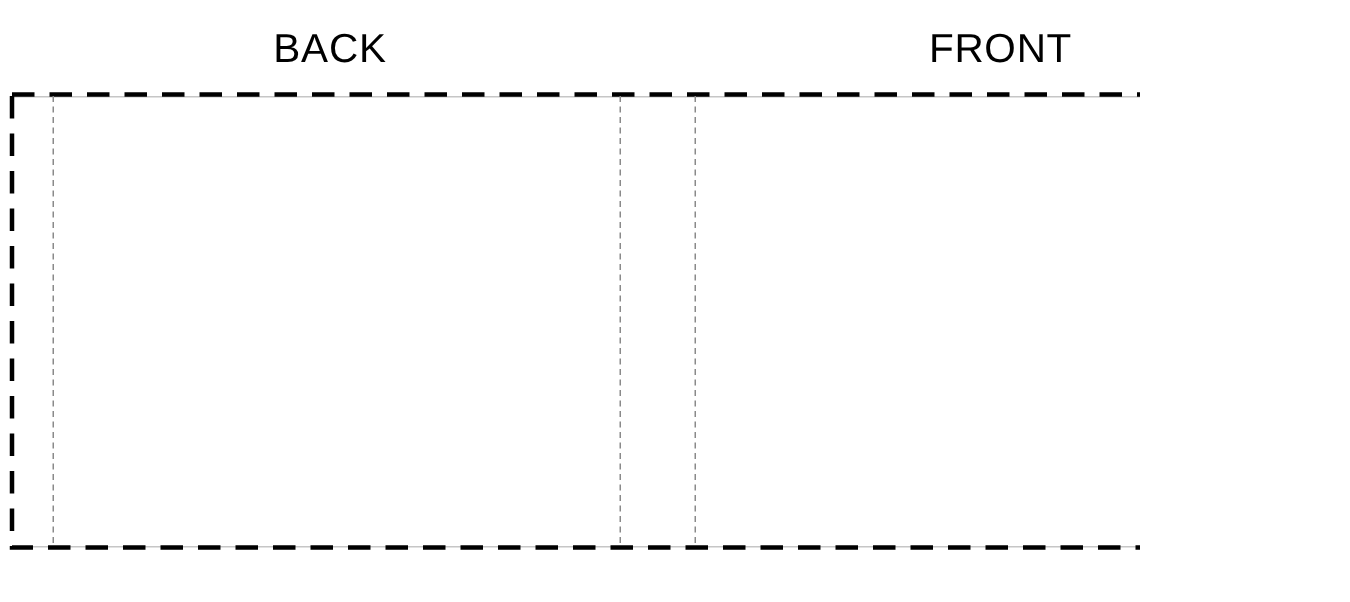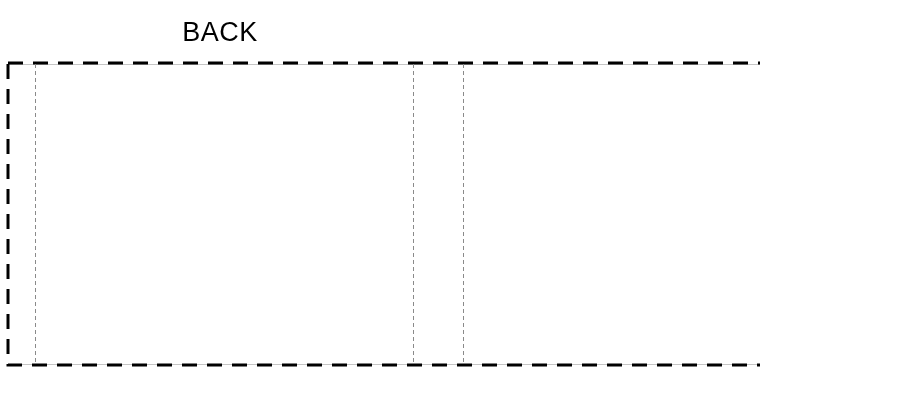--- a/index.html
+++ b/index.html
@@ -37,20 +37,21 @@
     display: block;
   }
 </style>
 </head>
 <body>
 
 <div class="canvas">
 
   <div class="panel-label back">BACK</div>
 
+  <div class="panel-label front">FRONT</div>
 
   <svg class="outline-svg" viewBox="0 0 900 401">
 
     <polyline points="8,64.5 888.5,64.5 888.5,364.5 8,364.5" fill="none" stroke-width="1" stroke="#c6c6c6"></polyline>
 
     <rect x="8" y="63" width="881" height="302" fill="none" stroke-width="3" stroke-dasharray="15 10" stroke="#000000"></rect>
 
     <line x1="35.5" y1="64" x2="35.5" y2="364" stroke-width="1" stroke-dasharray="4 3" stroke="#8a8a8a"></line>
 
     <line x1="413.5" y1="64" x2="413.5" y2="364" stroke-width="1" stroke-dasharray="4 3" stroke="#8a8a8a"></line>

